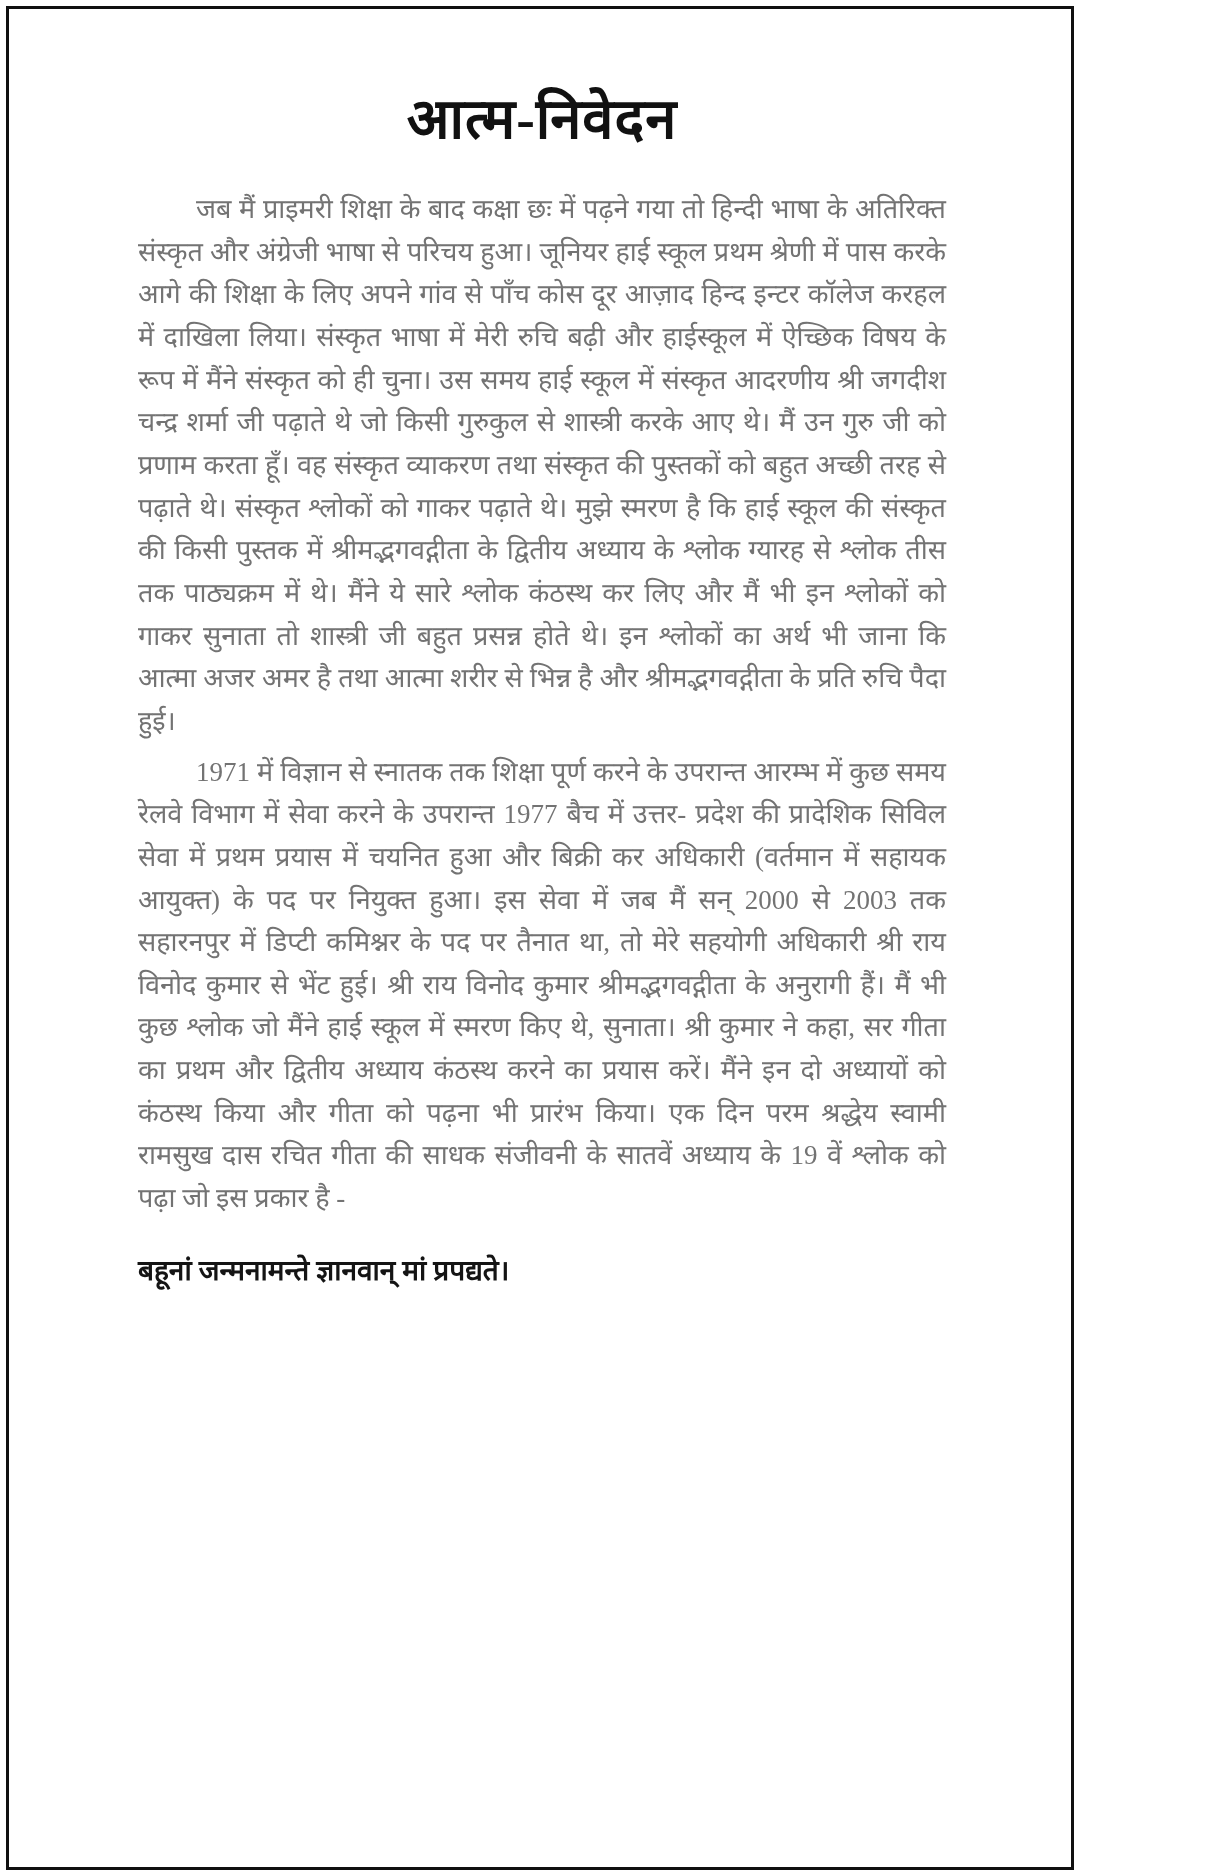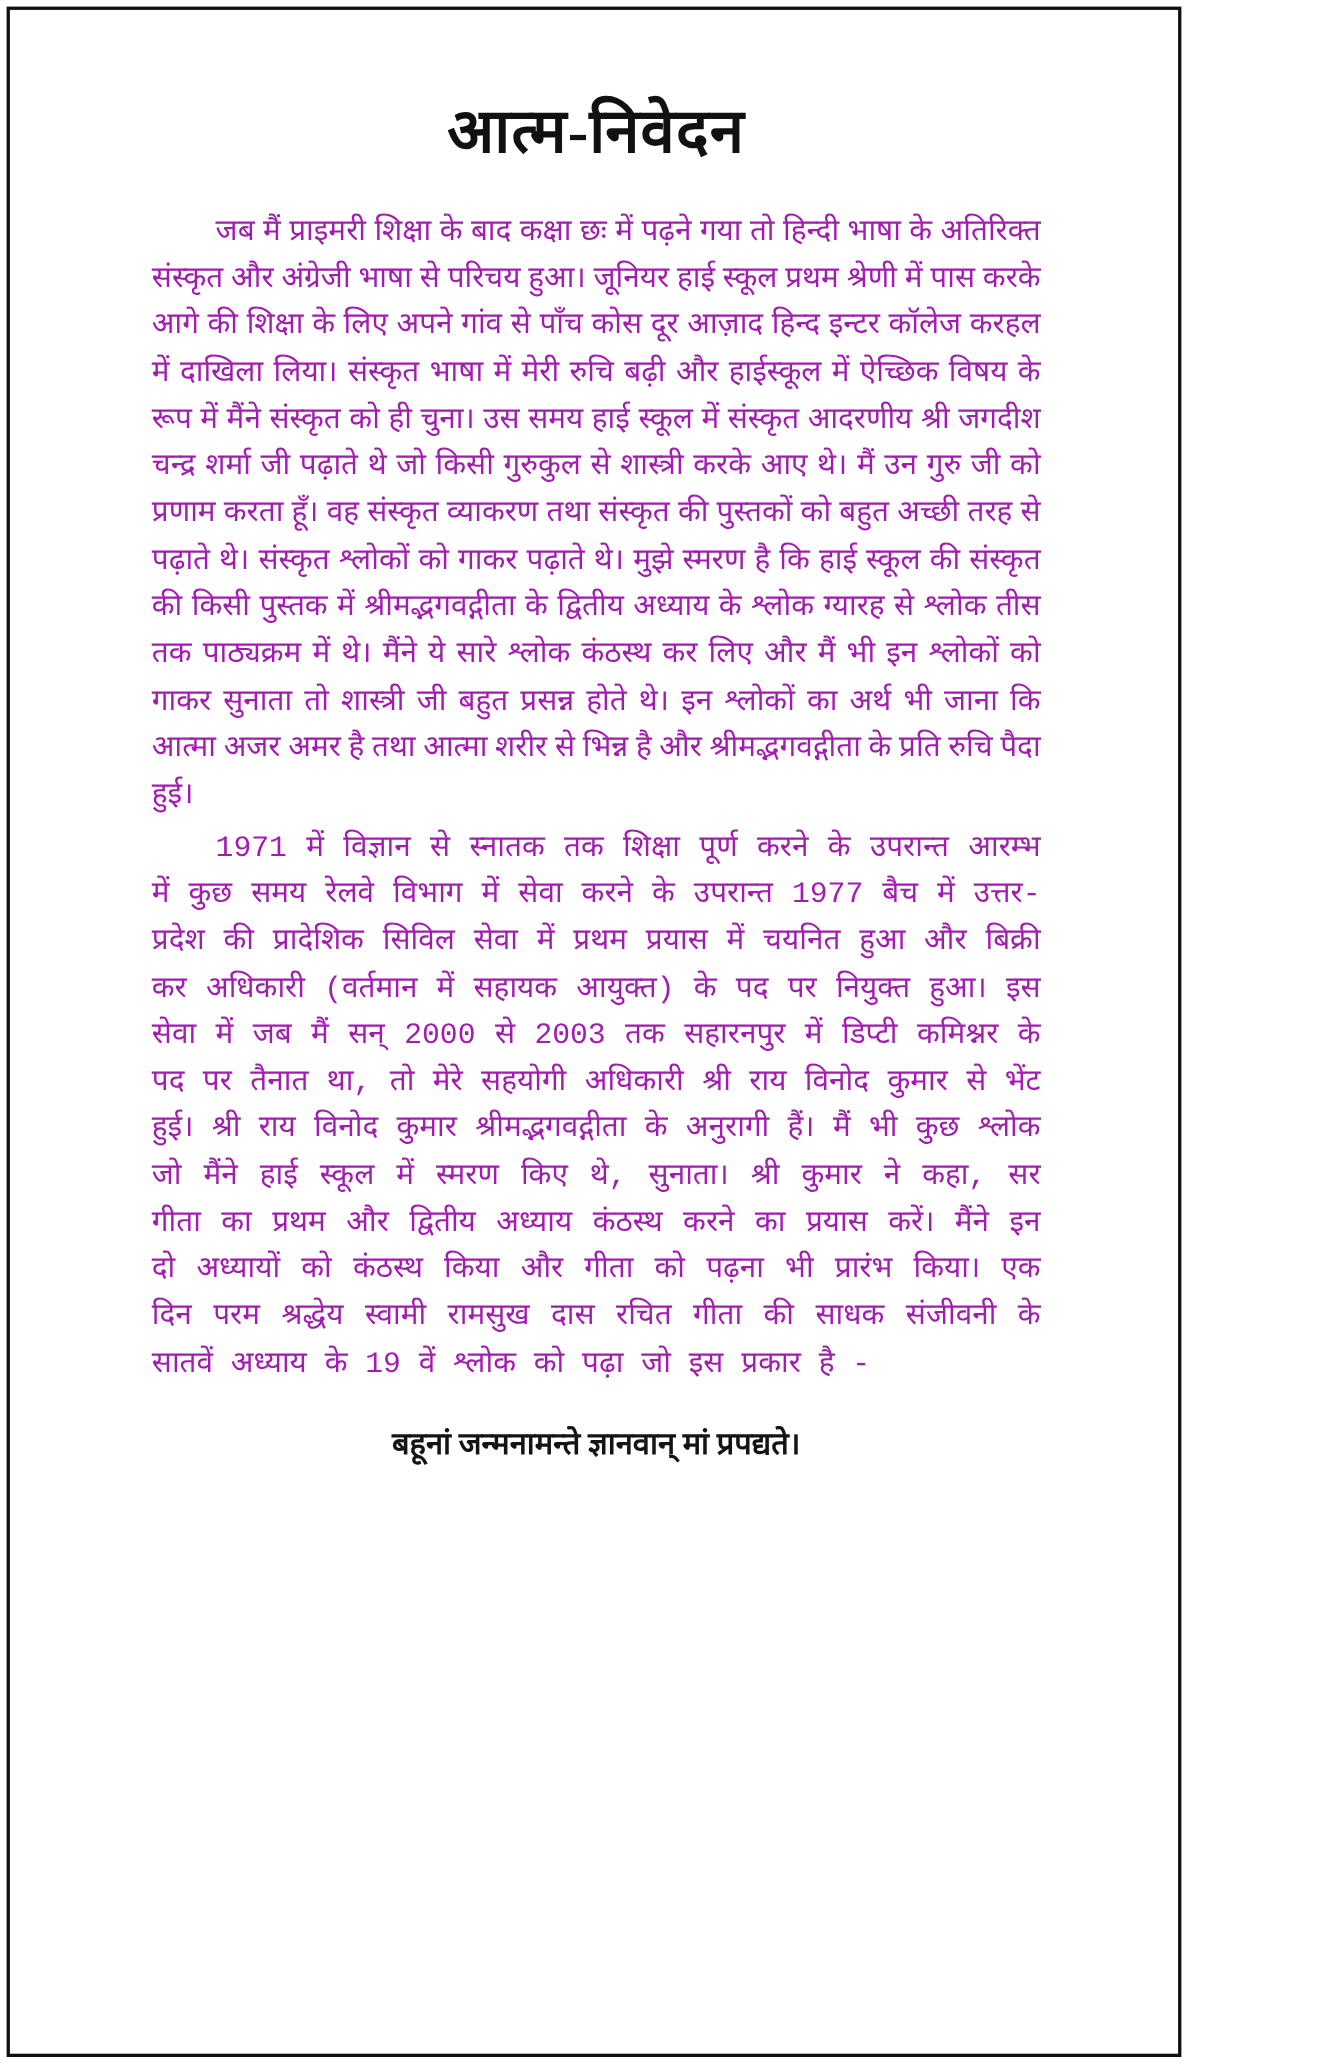--- a/index.html
+++ b/index.html
@@ -34,33 +34,32 @@
     text-align: center;
     margin: 0 0 34px 0;
     letter-spacing: 1px;
   }
   .body-para {
     font-size: 27px;
     line-height: 1.58;
     text-align: justify;
     text-indent: 58px;
     margin: 0;
-    color: #a21caf;
+    color: #737373;
   }
   .body-para + .body-para {
     margin-top: 8px;
-    font-family: Liberation Mono, monospace;
   }
   .verses {
     margin-top: 30px;
   }
   .verse-line {
     font-size: 28px;
     font-weight: bold;
-    text-align: center;
+    text-align: left;
     margin: 0 0 22px 0;
     color: #141414;
   }
   .meaning {
     font-size: 27px;
     line-height: 1.58;
     text-align: justify;
     margin: 14px 0 0 0;
     color: #1a1a1a;
   }

